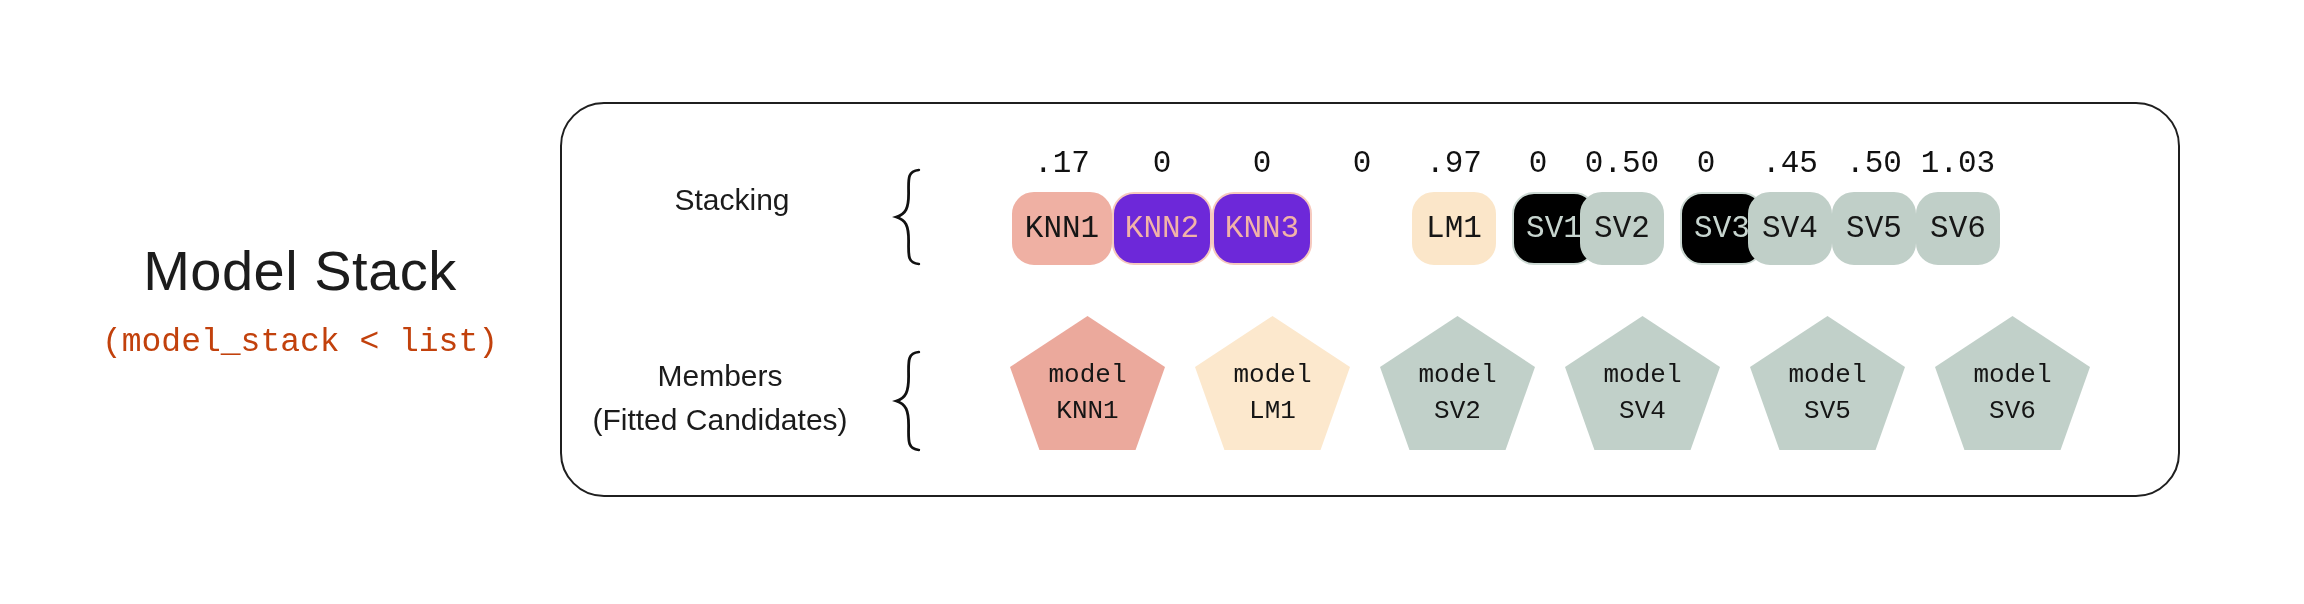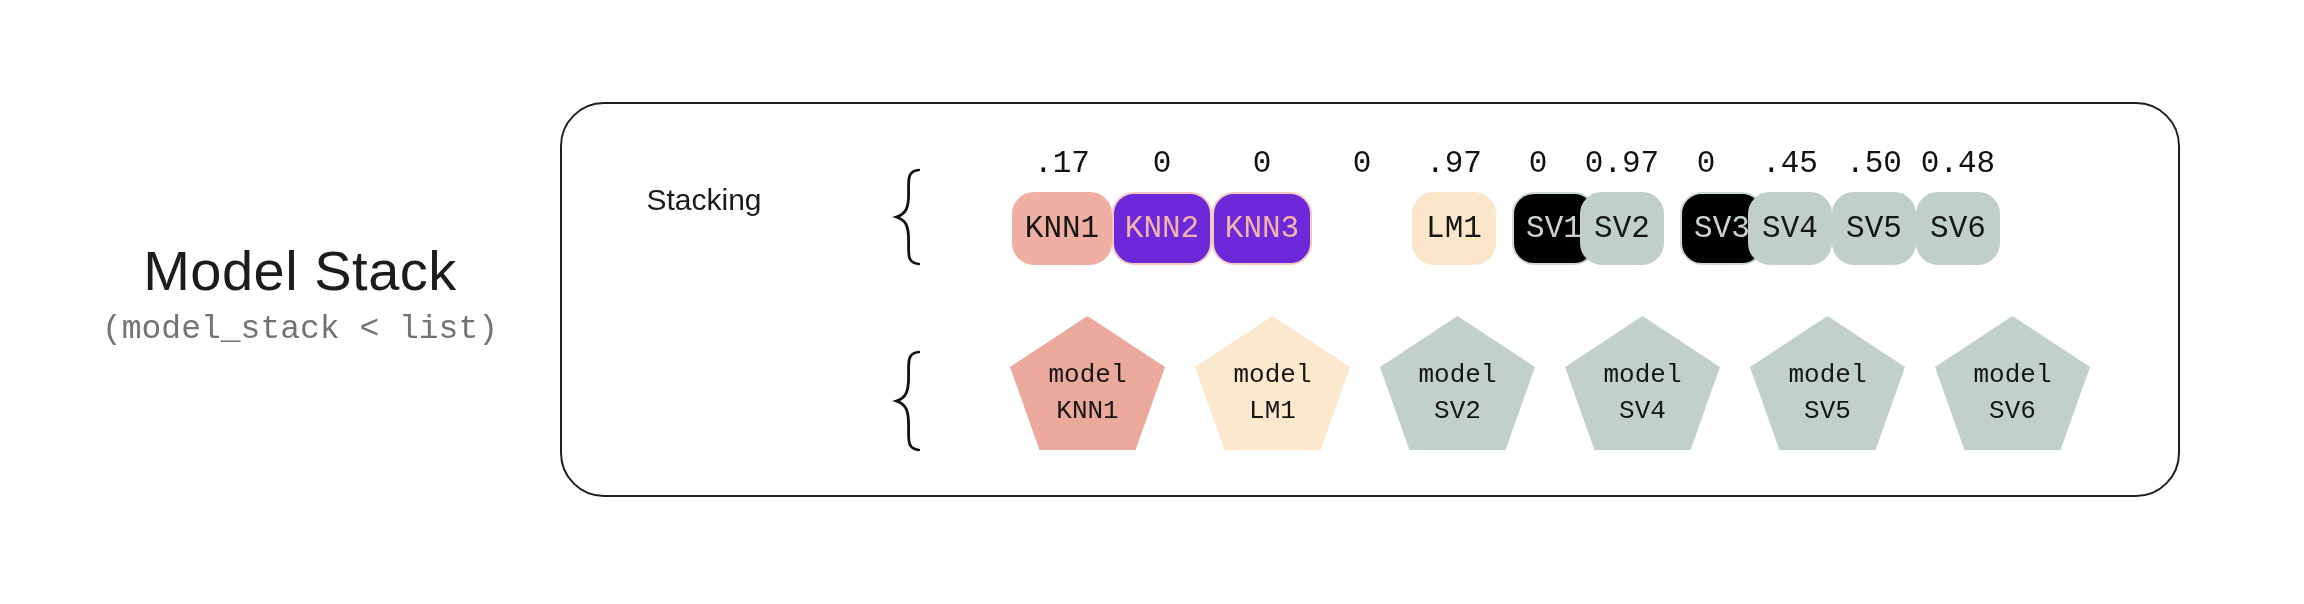--- a/index.html
+++ b/index.html
@@ -14,34 +14,34 @@
   
   .left-title{
     position:absolute;left:60px;top:246px;width:480px;
     text-align:center;
   }
   .left-title .main{
     font-size:56px;line-height:50px;font-weight:400;color:#1c1c1c;
     letter-spacing:0.5px;
   }
   .left-title .code{
-    margin-top:15px;
-    font-family:"Liberation Mono",monospace;
-    font-size:33px;line-height:38px;color:#737373;
+    margin-top:28px;
+    font-family:"Liberation Mono",monospace;
+    font-size:33px;line-height:38px;color:#c2410c;
   }
   
   .panel{
     position:absolute;left:560px;top:102px;width:1620px;height:395px;
     box-sizing:border-box;
     border:2.5px solid #1f1f1f;border-radius:44px;
     background:#ffffff;
   }
   
   .sec-label{position:absolute;text-align:center;font-size:30px;color:#1b1b1b;}
-  .coef-label{left:12px;top:72px;width:260px;line-height:47px;}
+  .coef-label{left:40px;top:72px;width:260px;line-height:47px;}
   .mem-label{left:8px;top:250px;width:300px;line-height:44px;}
   
   .brace{position:absolute;width:30px;}
   .brace svg{width:100%;height:100%;display:block;}
   .brace-coef{left:330px;top:64px;height:98px;}
   .brace-mem{left:330px;top:246px;height:102px;}
   
   .coef-row{
     position:absolute;left:450px;top:45px;
     display:flex;gap:0;align-items:flex-start;
@@ -133,45 +133,49 @@
           <div class="coef-num">.97</div>
           <div class="coef-box cream-filled">LM1</div>
         </div>
 
         <div class="coef-col">
           <div class="coef-num">0</div>
           <div class="coef-box sage-outline">SV1</div>
         </div>
 
         <div class="coef-col">
-          <div class="coef-num">0.97</div>
+          <div class="coef-num">0.50</div>
           <div class="coef-box sage-filled">SV2</div>
         </div>
 
         <div class="coef-col">
           <div class="coef-num">0</div>
           <div class="coef-box sage-outline">SV3</div>
         </div>
 
         <div class="coef-col">
           <div class="coef-num">.45</div>
           <div class="coef-box sage-filled">SV4</div>
         </div>
 
         <div class="coef-col">
           <div class="coef-num">.50</div>
           <div class="coef-box sage-filled">SV5</div>
         </div>
 
         <div class="coef-col">
-          <div class="coef-num">0.48</div>
+          <div class="coef-num">1.03</div>
           <div class="coef-box sage-filled">SV6</div>
         </div>
       </div>
 
+    <div class="sec-label mem-label">
+      <div>Members</div>
+      <div>(Fitted Candidates)</div>
+    </div>
 
     <div class="brace brace-mem">
       <svg viewBox="0 0 28 100" preserveAspectRatio="none">
         <path d="M 25 2 C 14 3 15.5 12 15.5 26 C 15.5 41 13 47 4 50 C 13 53 15.5 59 15.5 74 C 15.5 88 14 97 25 98" fill="none" stroke="#111111" stroke-width="2.6" stroke-linecap="round"></path>
       </svg>
     </div>
 
     <div class="pent-row">
 
         <div class="pentagon salmon">

